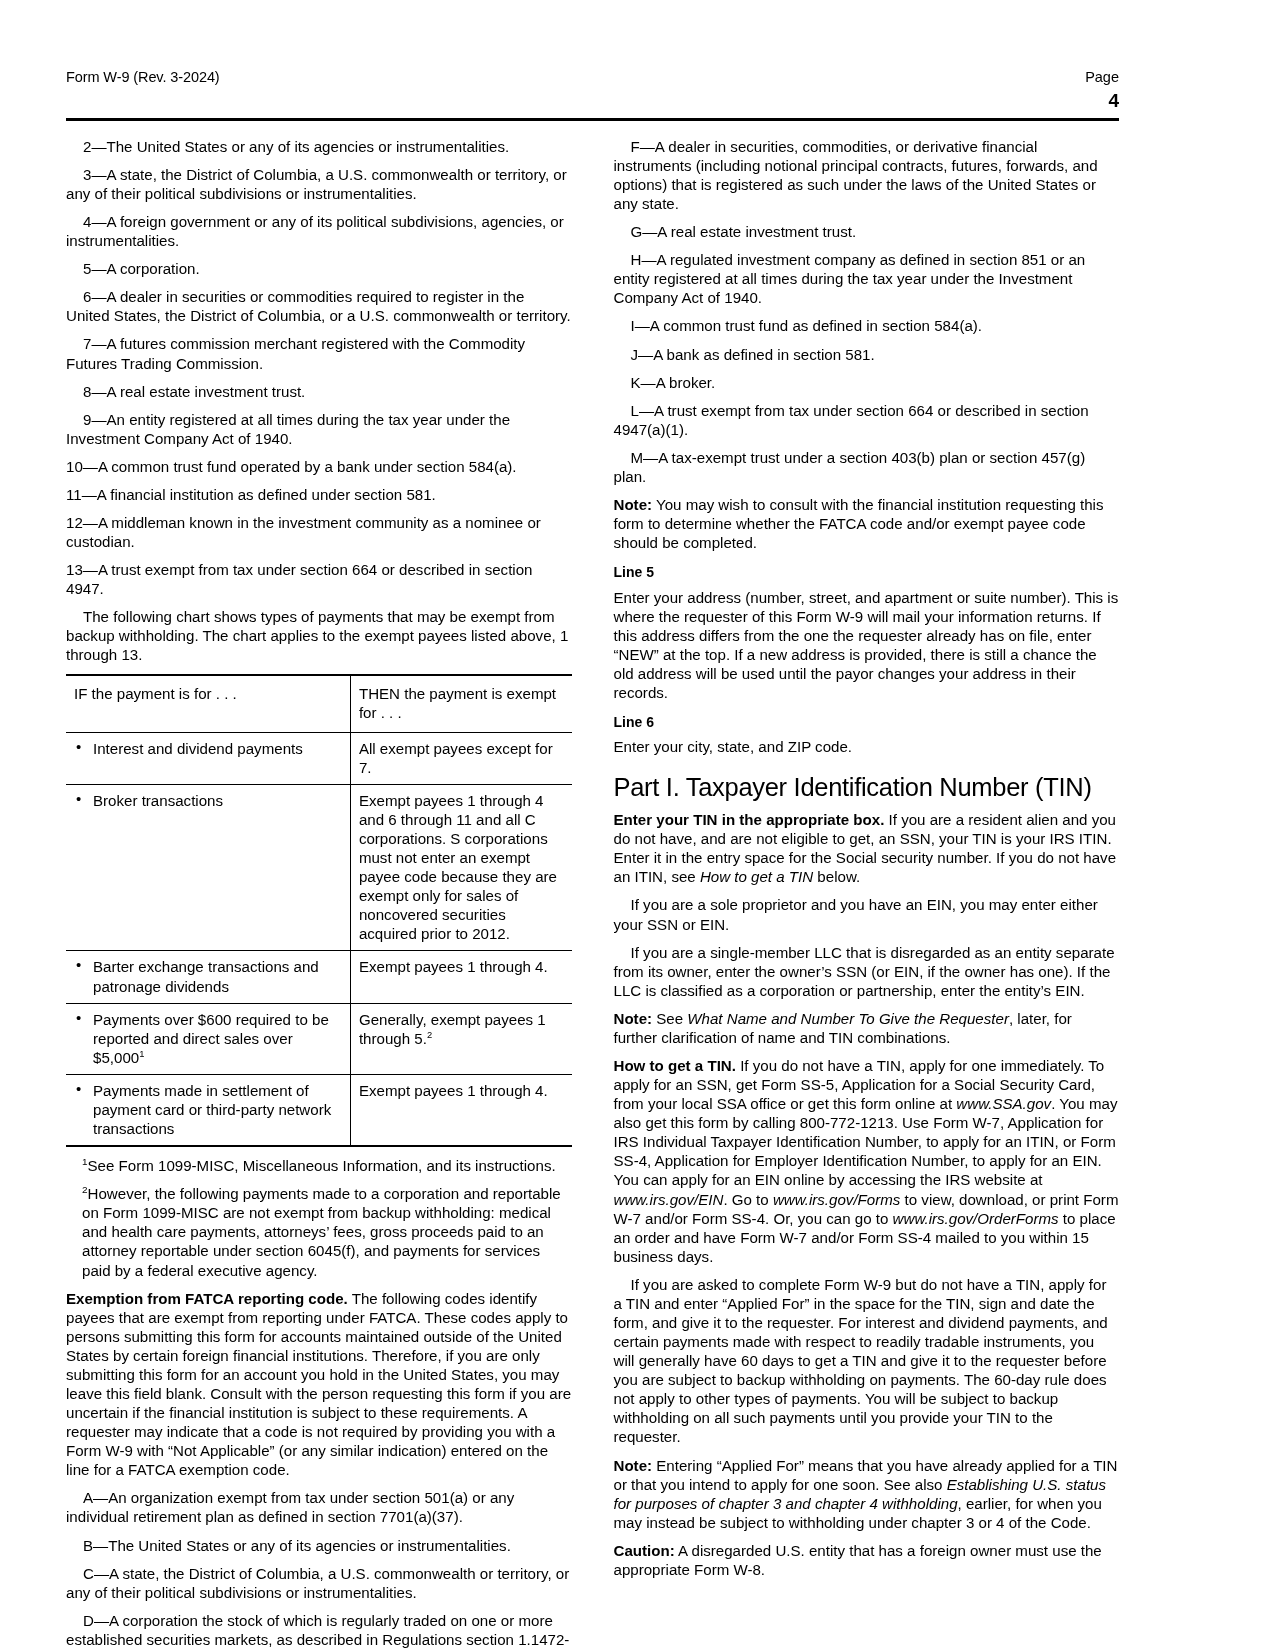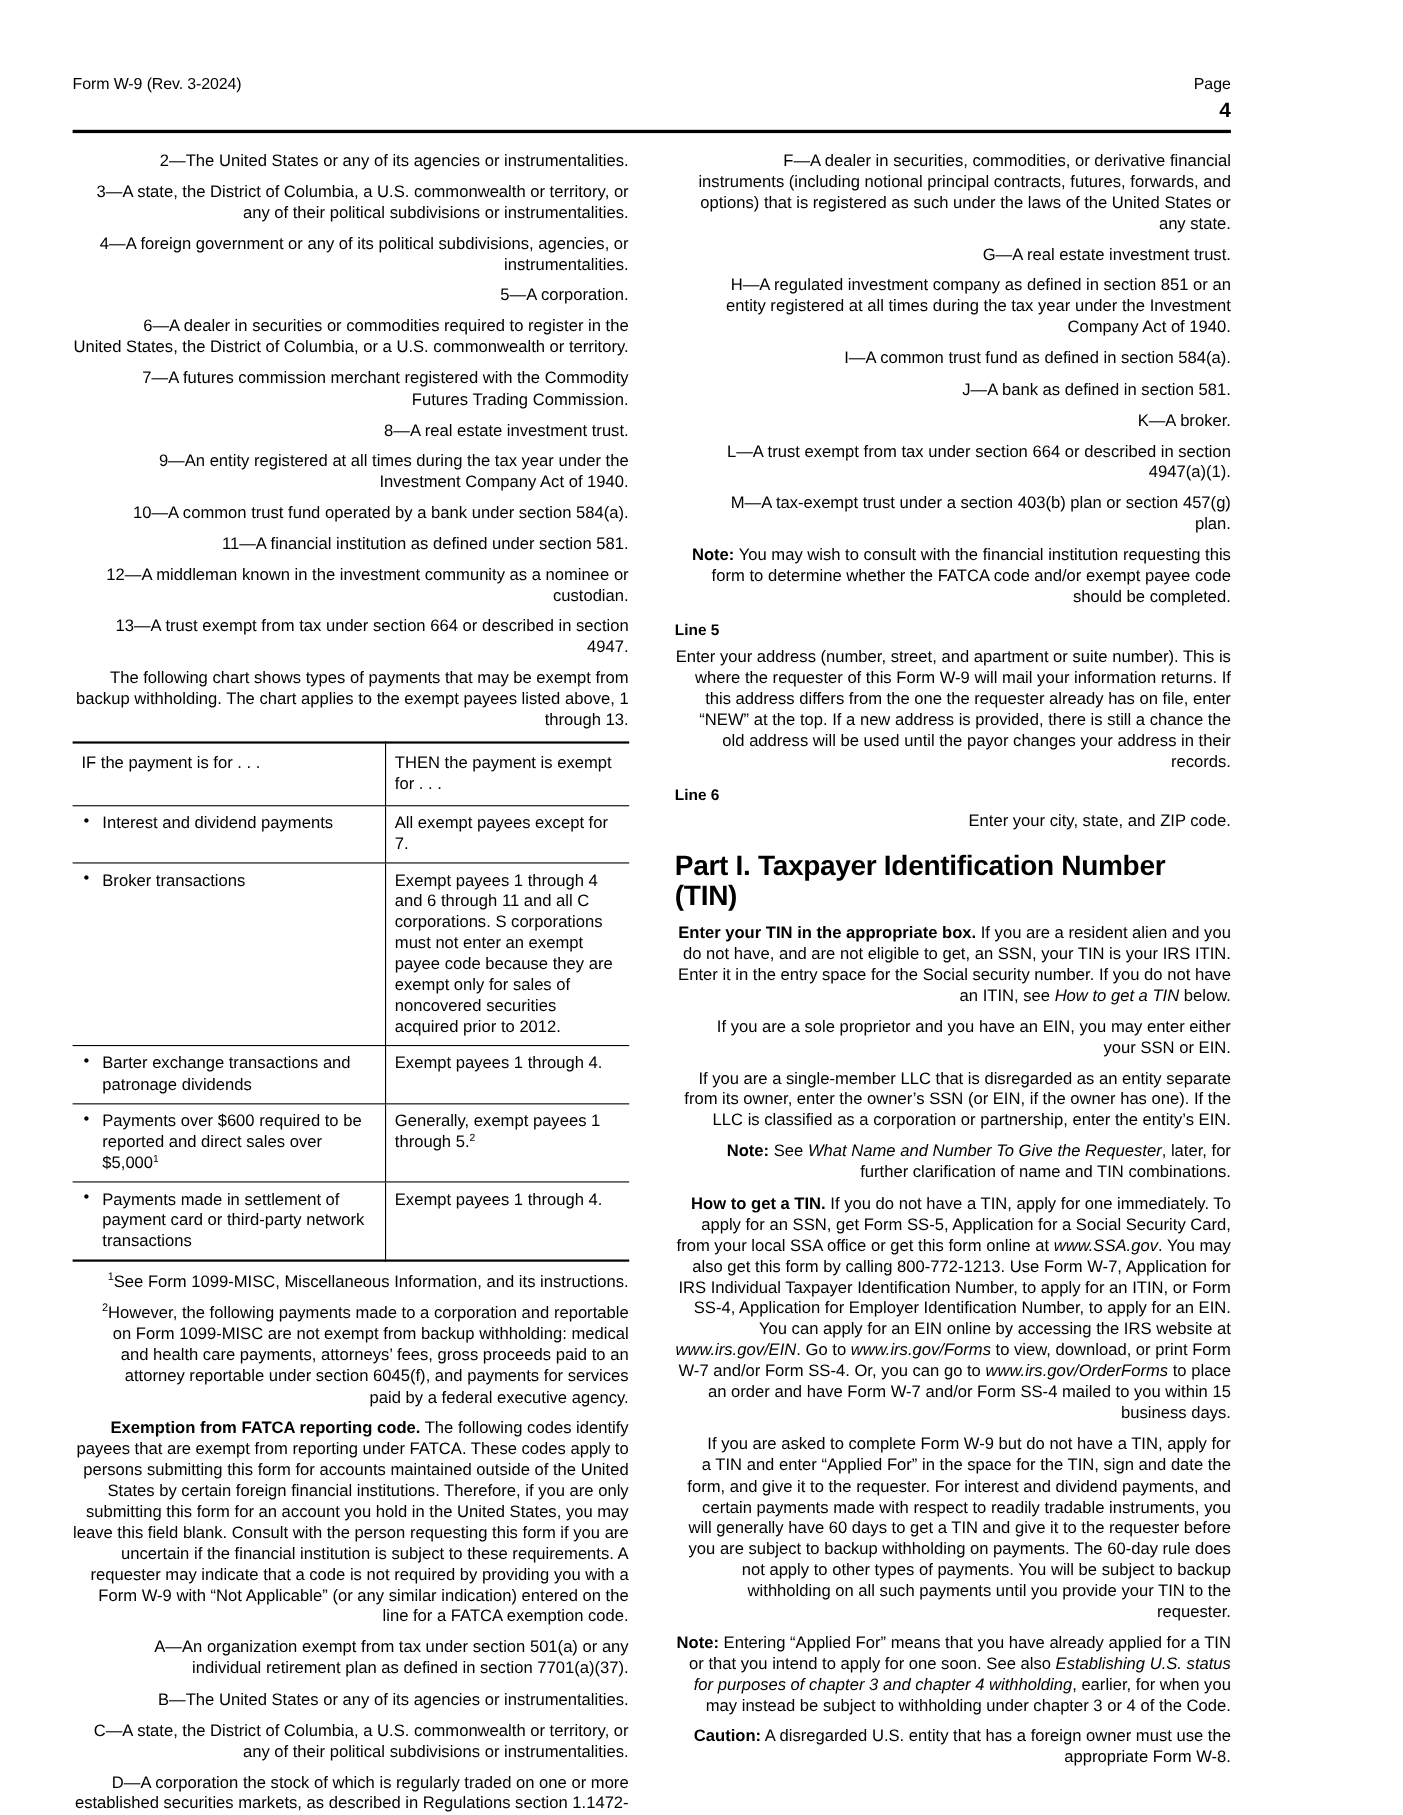--- a/index.html
+++ b/index.html
@@ -47,41 +47,41 @@
     display: flex;
     gap: 42px;
     align-items: flex-start;
   }
   .col { width: 521px; }
 
   p {
     margin: 0 0 9px 0;
     font-size: 15.1px;
     line-height: 1.265;
-    text-align: right;
+    text-align: left;
   }
   p.ind { text-indent: 17px; }
   b, .b { font-weight: bold; }
   i, .i { font-style: italic; }
 
   sup {
     font-size: 0.62em;
     vertical-align: super;
     line-height: 0;
   }
 
   h2.sect {
     font-size: 14px;
     font-weight: bold;
     margin: 13px 0 7px 0;
     line-height: 1.1;
   }
   h1.part {
     font-size: 25.5px;
-    font-weight: bold;
+    font-weight: normal;
     margin: 16px 0 9px 0;
     line-height: 1.12;
     letter-spacing: -0.3px;
   }
 
   
   .chart {
     width: 100%;
     border-collapse: collapse;
     margin: 6px 0 4px 0;

